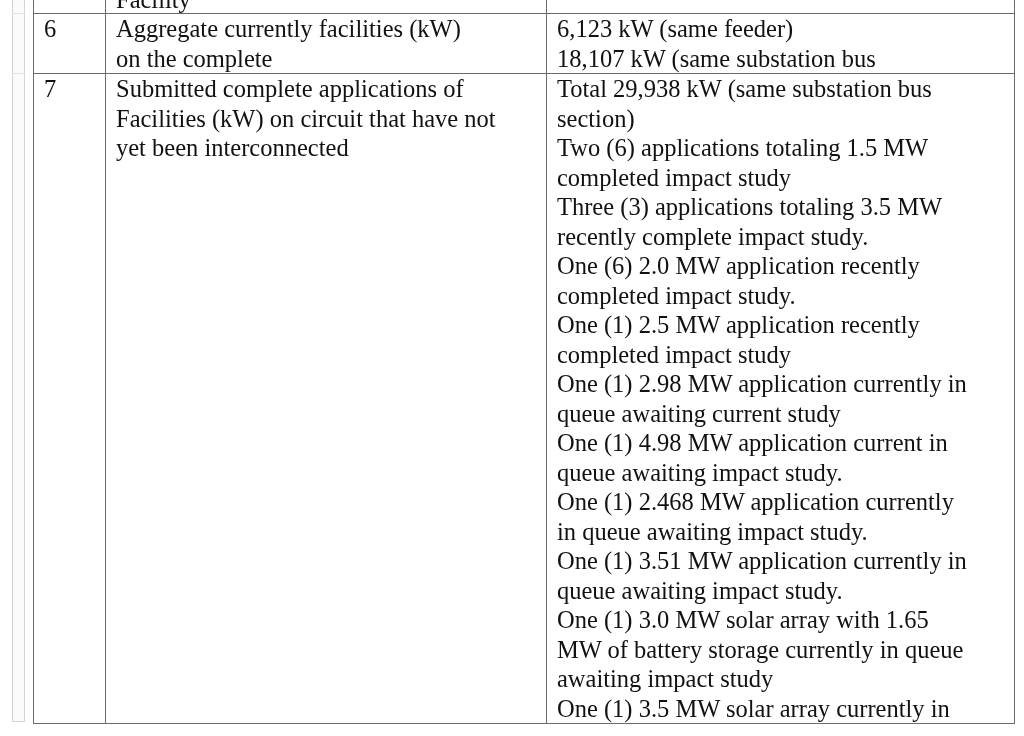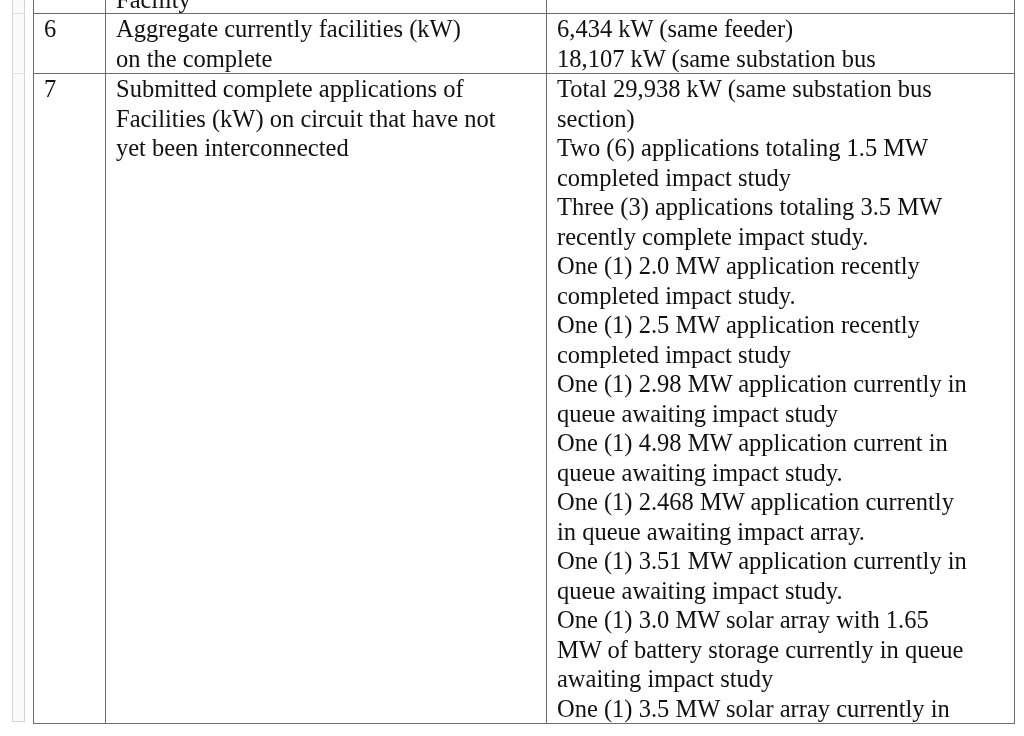--- a/index.html
+++ b/index.html
@@ -82,49 +82,49 @@
       <td></td>
     </tr>
 
     <tr class="row-6">
       <td class="num">6</td>
       <td>
         <span class="line">Aggregate currently facilities (kW)</span>
         <span class="line">on the complete</span>
       </td>
       <td>
-        <span class="line">6,434 kW (same feeder)</span>
+        <span class="line">6,123 kW (same feeder)</span>
         <span class="line">18,107 kW (same substation bus</span>
       </td>
     </tr>
 
     <tr class="row-last">
       <td class="num">7</td>
       <td>
         <span class="line">Submitted complete applications of</span>
         <span class="line">Facilities (kW) on circuit that have not</span>
         <span class="line">yet been interconnected</span>
       </td>
       <td>
         <span class="line">Total 29,938 kW (same substation bus</span>
         <span class="line">section)</span>
         <span class="line">Two (6) applications totaling 1.5 MW</span>
         <span class="line">completed impact study</span>
         <span class="line">Three (3) applications totaling 3.5 MW</span>
         <span class="line">recently complete impact study.</span>
-        <span class="line">One (1) 2.0 MW application recently</span>
+        <span class="line">One (6) 2.0 MW application recently</span>
         <span class="line">completed impact study.</span>
         <span class="line">One (1) 2.5 MW application recently</span>
         <span class="line">completed impact study</span>
         <span class="line">One (1) 2.98 MW application currently in</span>
-        <span class="line">queue awaiting impact study</span>
+        <span class="line">queue awaiting current study</span>
         <span class="line">One (1) 4.98 MW application current in</span>
         <span class="line">queue awaiting impact study.</span>
         <span class="line">One (1) 2.468 MW application currently</span>
-        <span class="line">in queue awaiting impact array.</span>
+        <span class="line">in queue awaiting impact study.</span>
         <span class="line">One (1) 3.51 MW application currently in</span>
         <span class="line">queue awaiting impact study.</span>
         <span class="line">One (1) 3.0 MW solar array with 1.65</span>
         <span class="line">MW of battery storage currently in queue</span>
         <span class="line">awaiting impact study</span>
         <span class="line">One (1) 3.5 MW solar array currently in</span>
       </td>
     </tr>
   </tbody>
 </table>

